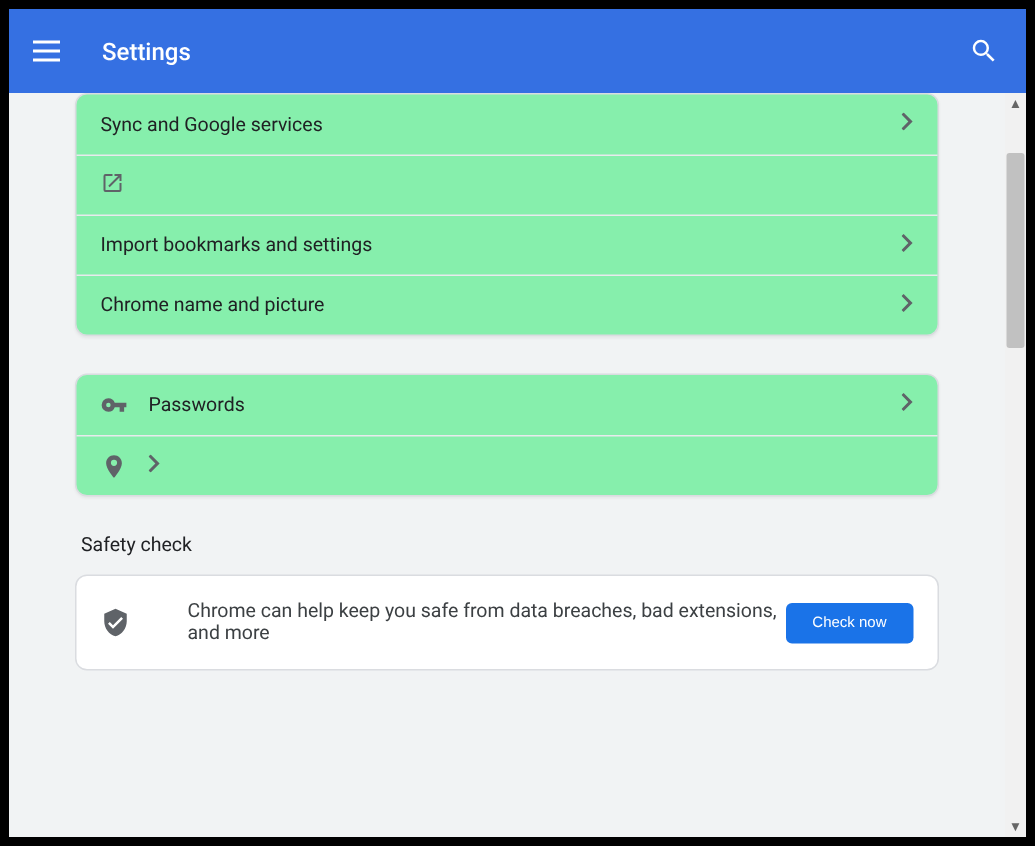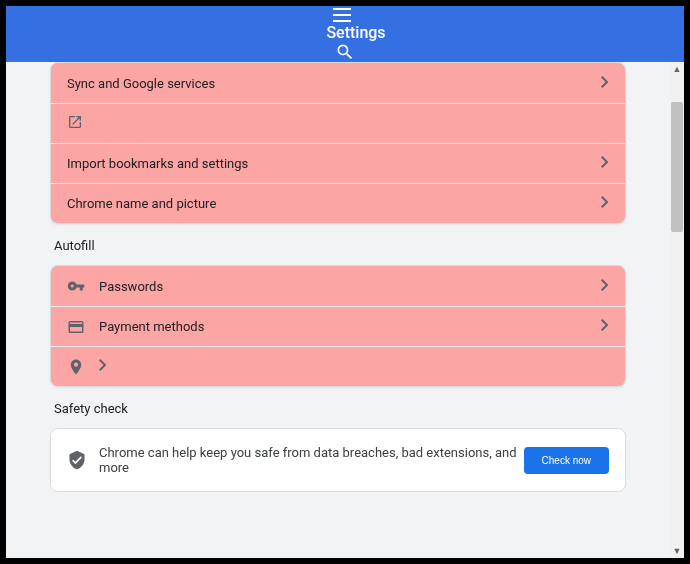--- a/index.html
+++ b/index.html
@@ -17,21 +17,20 @@
       background: #f1f3f4;
       overflow: hidden;
     }
     .header {
       height: 56px;
       background: #3570e2;
       display: flex;
       align-items: center;
       padding: 0 16px;
       color: #fff;
-      flex-direction: column;
     }
     .hamburger { width: 24px; height: 24px; display: flex; flex-direction: column; justify-content: center; gap: 4px; cursor: pointer; }
     .hamburger span { display: block; height: 2px; width: 18px; background: #fff; }
     .title { font-size: 16px; font-weight: 500; margin-left: 22px; flex: 1; }
     .search-btn { width: 24px; height: 24px; display: flex; align-items: center; justify-content: center; cursor: pointer; }
 
     .viewport {
       position: absolute;
       top: 56px; left: 0; right: 0; bottom: 0;
       display: flex;
@@ -61,25 +60,25 @@
     .fake-thumb {
       position: absolute;
       left: 1px; right: 1px;
       top: 40px;
       height: 130px;
       background: #c1c1c1;
       border-radius: 2px;
     }
 
     .card {
-      background: #fca5a5;
+      background: #86efac;
       border: 1px solid #dadce0;
       border-radius: 8px;
       box-shadow: 0 1px 2px rgba(60,64,67,0.08);
-      margin-bottom: 14px;
+      margin-bottom: 25px;
     }
     .row {
       display: flex;
       align-items: center;
       height: 40px;
       padding: 0 16px;
       border-top: 1px solid #e8eaed;
       cursor: pointer;
       color: #202124;
       font-size: 13px;
@@ -102,21 +101,21 @@
       border: 1px solid #dadce0;
       border-radius: 8px;
       padding: 16px;
       display: flex;
       align-items: center;
       font-size: 13px;
       color: #3c4043;
       margin-bottom: 22px;
     }
     .safety-row .icon-slot { width: 32px; display:flex; align-items:center; }
-    .safety-row .msg { flex: 1; }
+    .safety-row .msg { flex: 1; margin-left: 26px; }
     .checknow {
       background: #1a73e8;
       color: #fff;
       border: none;
       border-radius: 4px;
       font-size: 10px;
       font-weight: 500;
       padding: 8px 18px;
       cursor: pointer;
     }
@@ -161,40 +160,28 @@
               </svg></span>
         </div>
         <div class="row">
           <span class="label">Chrome name and picture</span>
           <span class="arrow"><svg width="8" height="12" viewBox="0 0 8 12">
                 <path d="M0 1.41L1.41 0 7.41 6 1.41 12 0 10.59 4.58 6z"></path>
               </svg></span>
         </div>
       </div>
 
-      <div class="section-title">Autofill</div>
       <div class="card">
         <div class="row">
           <span class="icon-slot">
               <svg width="18" height="18" viewBox="0 0 24 24">
                 <path d="M12.65 10A5.99 5.99 0 007 6a6 6 0 100 12 5.99 5.99 0 005.65-4H17v4h4v-4h2v-4H12.65zM7 14a2 2 0 110-4 2 2 0 010 4z"></path>
               </svg>
             </span>
           <span class="label">Passwords</span>
-          <span class="arrow"><svg width="8" height="12" viewBox="0 0 8 12">
-                <path d="M0 1.41L1.41 0 7.41 6 1.41 12 0 10.59 4.58 6z"></path>
-              </svg></span>
-        </div>
-        <div class="row">
-          <span class="icon-slot">
-              <svg width="18" height="18" viewBox="0 0 24 24">
-                <path d="M20 4H4a2 2 0 00-2 2v12a2 2 0 002 2h16a2 2 0 002-2V6a2 2 0 00-2-2zm0 14H4v-6h16v6zm0-10H4V6h16v2z"></path>
-              </svg>
-            </span>
-          <span class="label">Payment methods</span>
           <span class="arrow"><svg width="8" height="12" viewBox="0 0 8 12">
                 <path d="M0 1.41L1.41 0 7.41 6 1.41 12 0 10.59 4.58 6z"></path>
               </svg></span>
         </div>
         <div class="row">
           <span class="icon-slot">
               <svg width="18" height="18" viewBox="0 0 24 24">
                 <path d="M12 2C8.13 2 5 5.13 5 9c0 5.25 7 13 7 13s7-7.75 7-13c0-3.87-3.13-7-7-7zm0 9.5A2.5 2.5 0 1112 6a2.5 2.5 0 010 5.5z"></path>
               </svg>
             </span>

